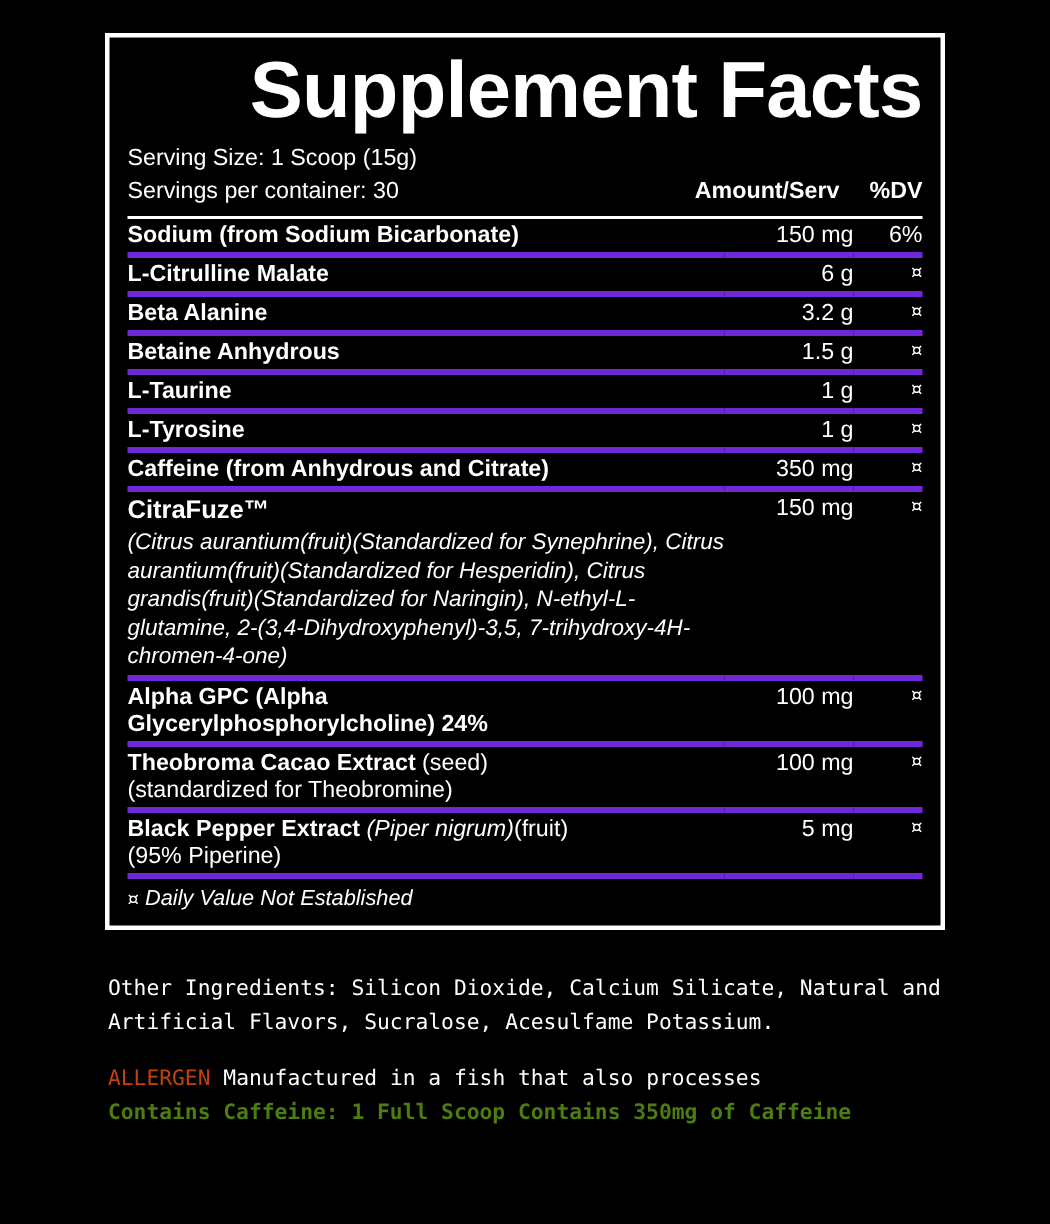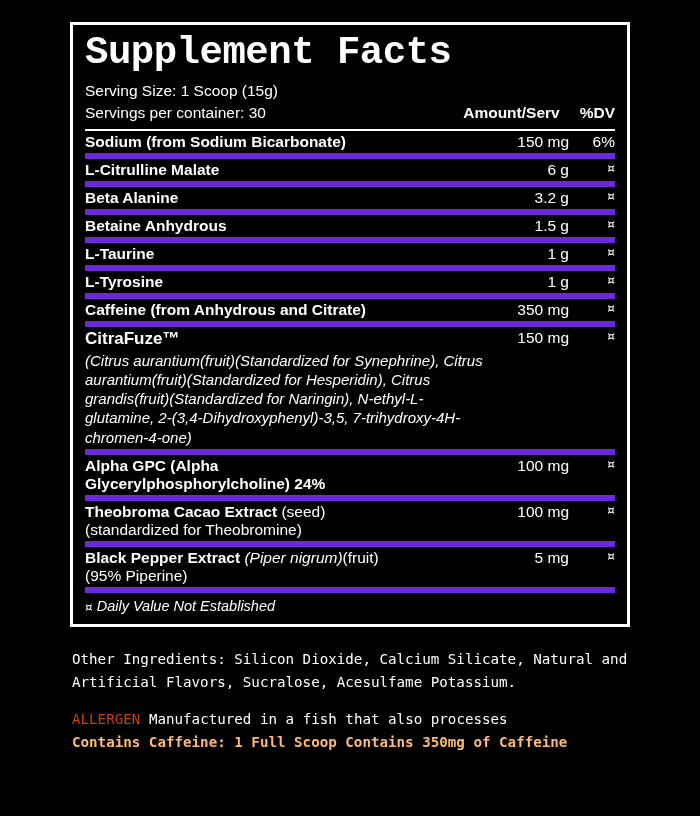--- a/index.html
+++ b/index.html
@@ -26,26 +26,26 @@
     position: absolute;
     left: 70px;
     top: 22px;
     width: 560px;
     box-sizing: border-box;
     border: 3px solid #ffffff;
     background: #000000;
     padding: 6px 12px 6px 12px;
   }
   .panel-title {
-    font-family: Liberation Mono, monospace;
-    font-size: 39px;
+    font-family: Liberation Sans, sans-serif;
+    font-size: 53px;
     font-weight: bold;
     letter-spacing: -0.5px;
     line-height: 1.05;
-    text-align: left;
+    text-align: right;
     margin: 2px 0 6px 0;
     white-space: nowrap;
   }
 
   .serving-block {
     position: relative;
     font-size: 15.5px;
     line-height: 1.45;
     padding-bottom: 2px;
   }
@@ -66,21 +66,21 @@
   }
 
   table.facts {
     width: 100%;
     border-collapse: collapse;
     font-size: 15.5px;
   }
   table.facts td {
     padding: 2px 0 2px 0;
     vertical-align: top;
-    border-bottom: 6px solid #6d28d9;
+    border-bottom: 4px solid #6d28d9;
   }
   table.facts tr.no-rule td { border-bottom: none; }
   td.name { text-align: left; font-weight: bold; }
   td.name .reg { font-weight: normal; }
   td.amt {
     text-align: right;
     white-space: nowrap;
     width: 86px;
     font-weight: normal;
   }
@@ -121,21 +121,21 @@
     left: 72px;
     top: 648px;
     width: 560px;
     font-family: "DejaVu Sans Mono", monospace;
     font-size: 14.2px;
     line-height: 1.62;
   }
   .below p { margin: 0; }
   .below .gap { height: 14px; }
   .allergen-word { color: #c2410c; font-weight: normal; }
-  .caffeine-line { color: #fdba74; font-weight: bold; }
+  .caffeine-line { color: #4d7c0f; font-weight: bold; }
 </style>
 </head>
 <body>
 
 <div class="page">
 
   <div class="panel">
 
     <div class="panel-title">Supplement Facts</div>
 

